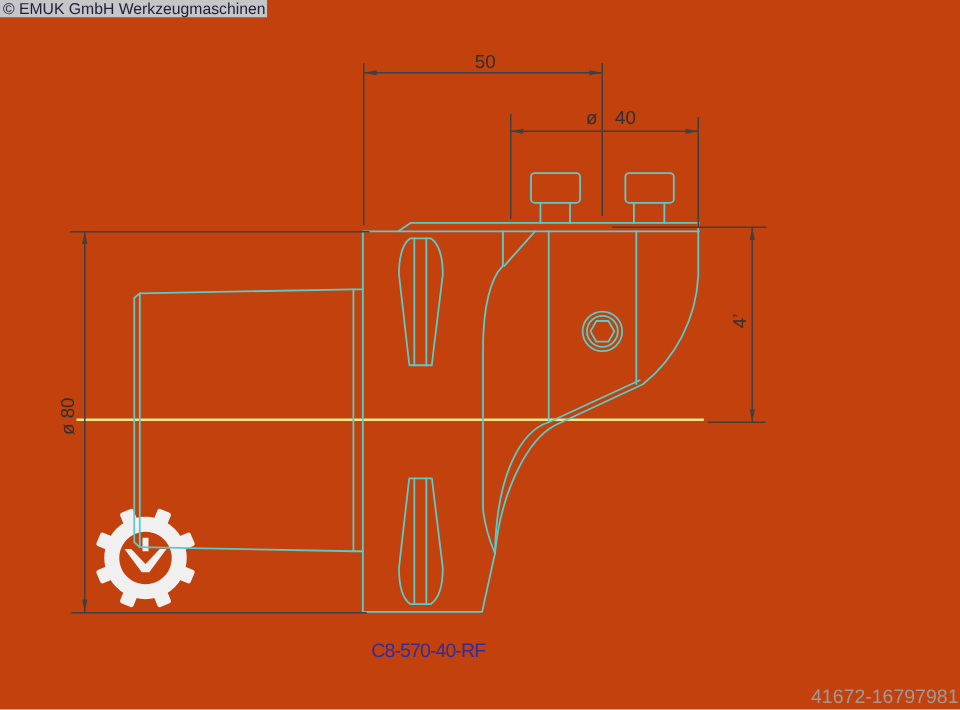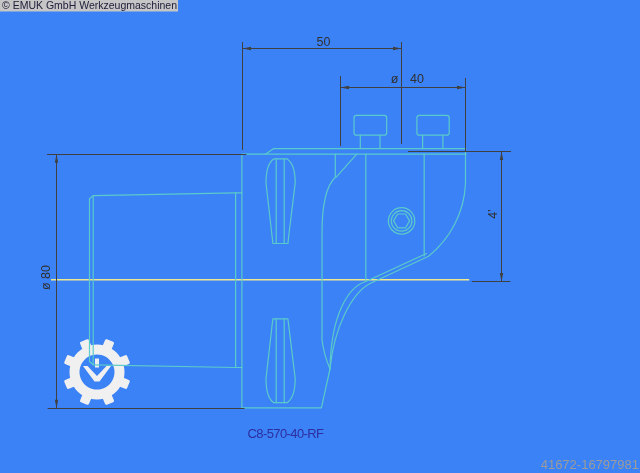--- a/index.html
+++ b/index.html
@@ -1,16 +1,16 @@
 <!DOCTYPE html>
 <html><head>
 <meta charset="utf-8">
 <style>
   html,body{margin:0;padding:0;background:#ffffff;}
-  .page{position:relative;width:640px;height:473px;background:#3b82f6;font-family:"Liberation Sans", sans-serif;overflow:hidden;}
+  .page{position:relative;width:640px;height:473px;background:#c2410c;font-family:"Liberation Sans", sans-serif;overflow:hidden;}
 </style>
 </head>
 <body>
 <div class="page">
 <svg width="640" height="473" viewBox="0 0 640 473">
 
   <g fill="#f0f0f0" stroke="none">
     <g transform="translate(97,372)">
       <g>
         <rect x="-4.8" y="-34" width="9.6" height="10" rx="1.5" transform="rotate(22.5)"></rect>

